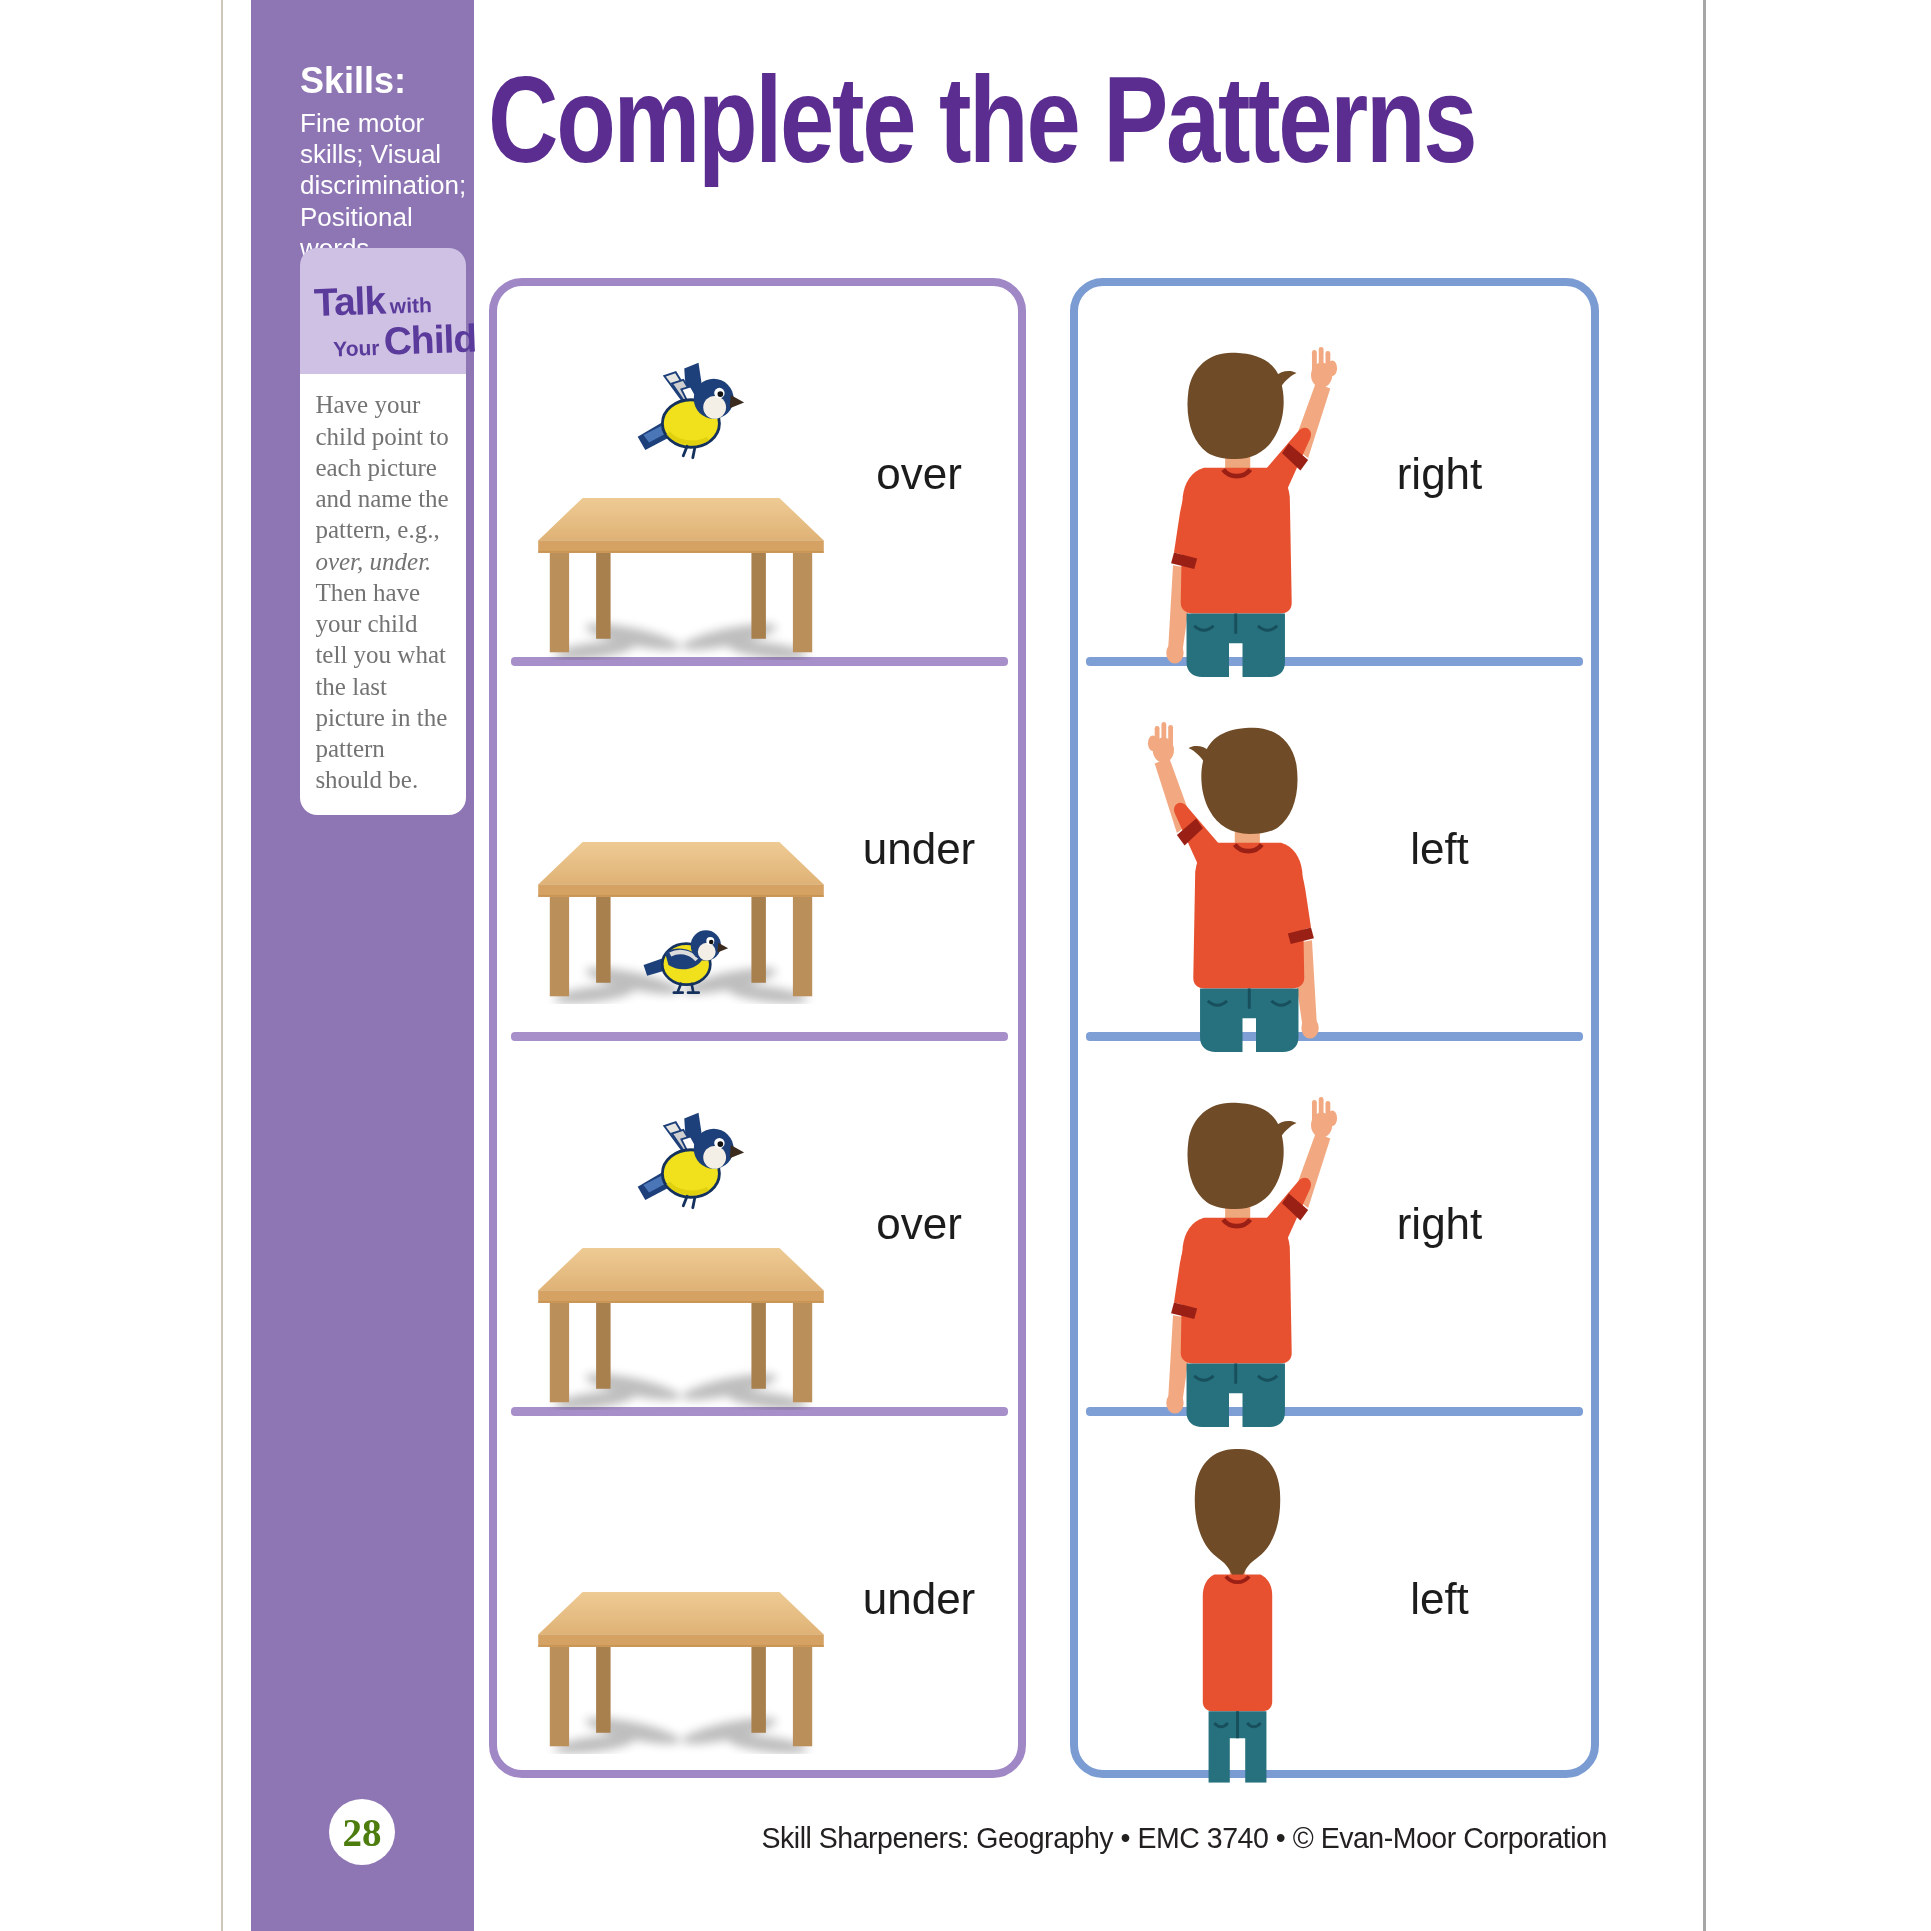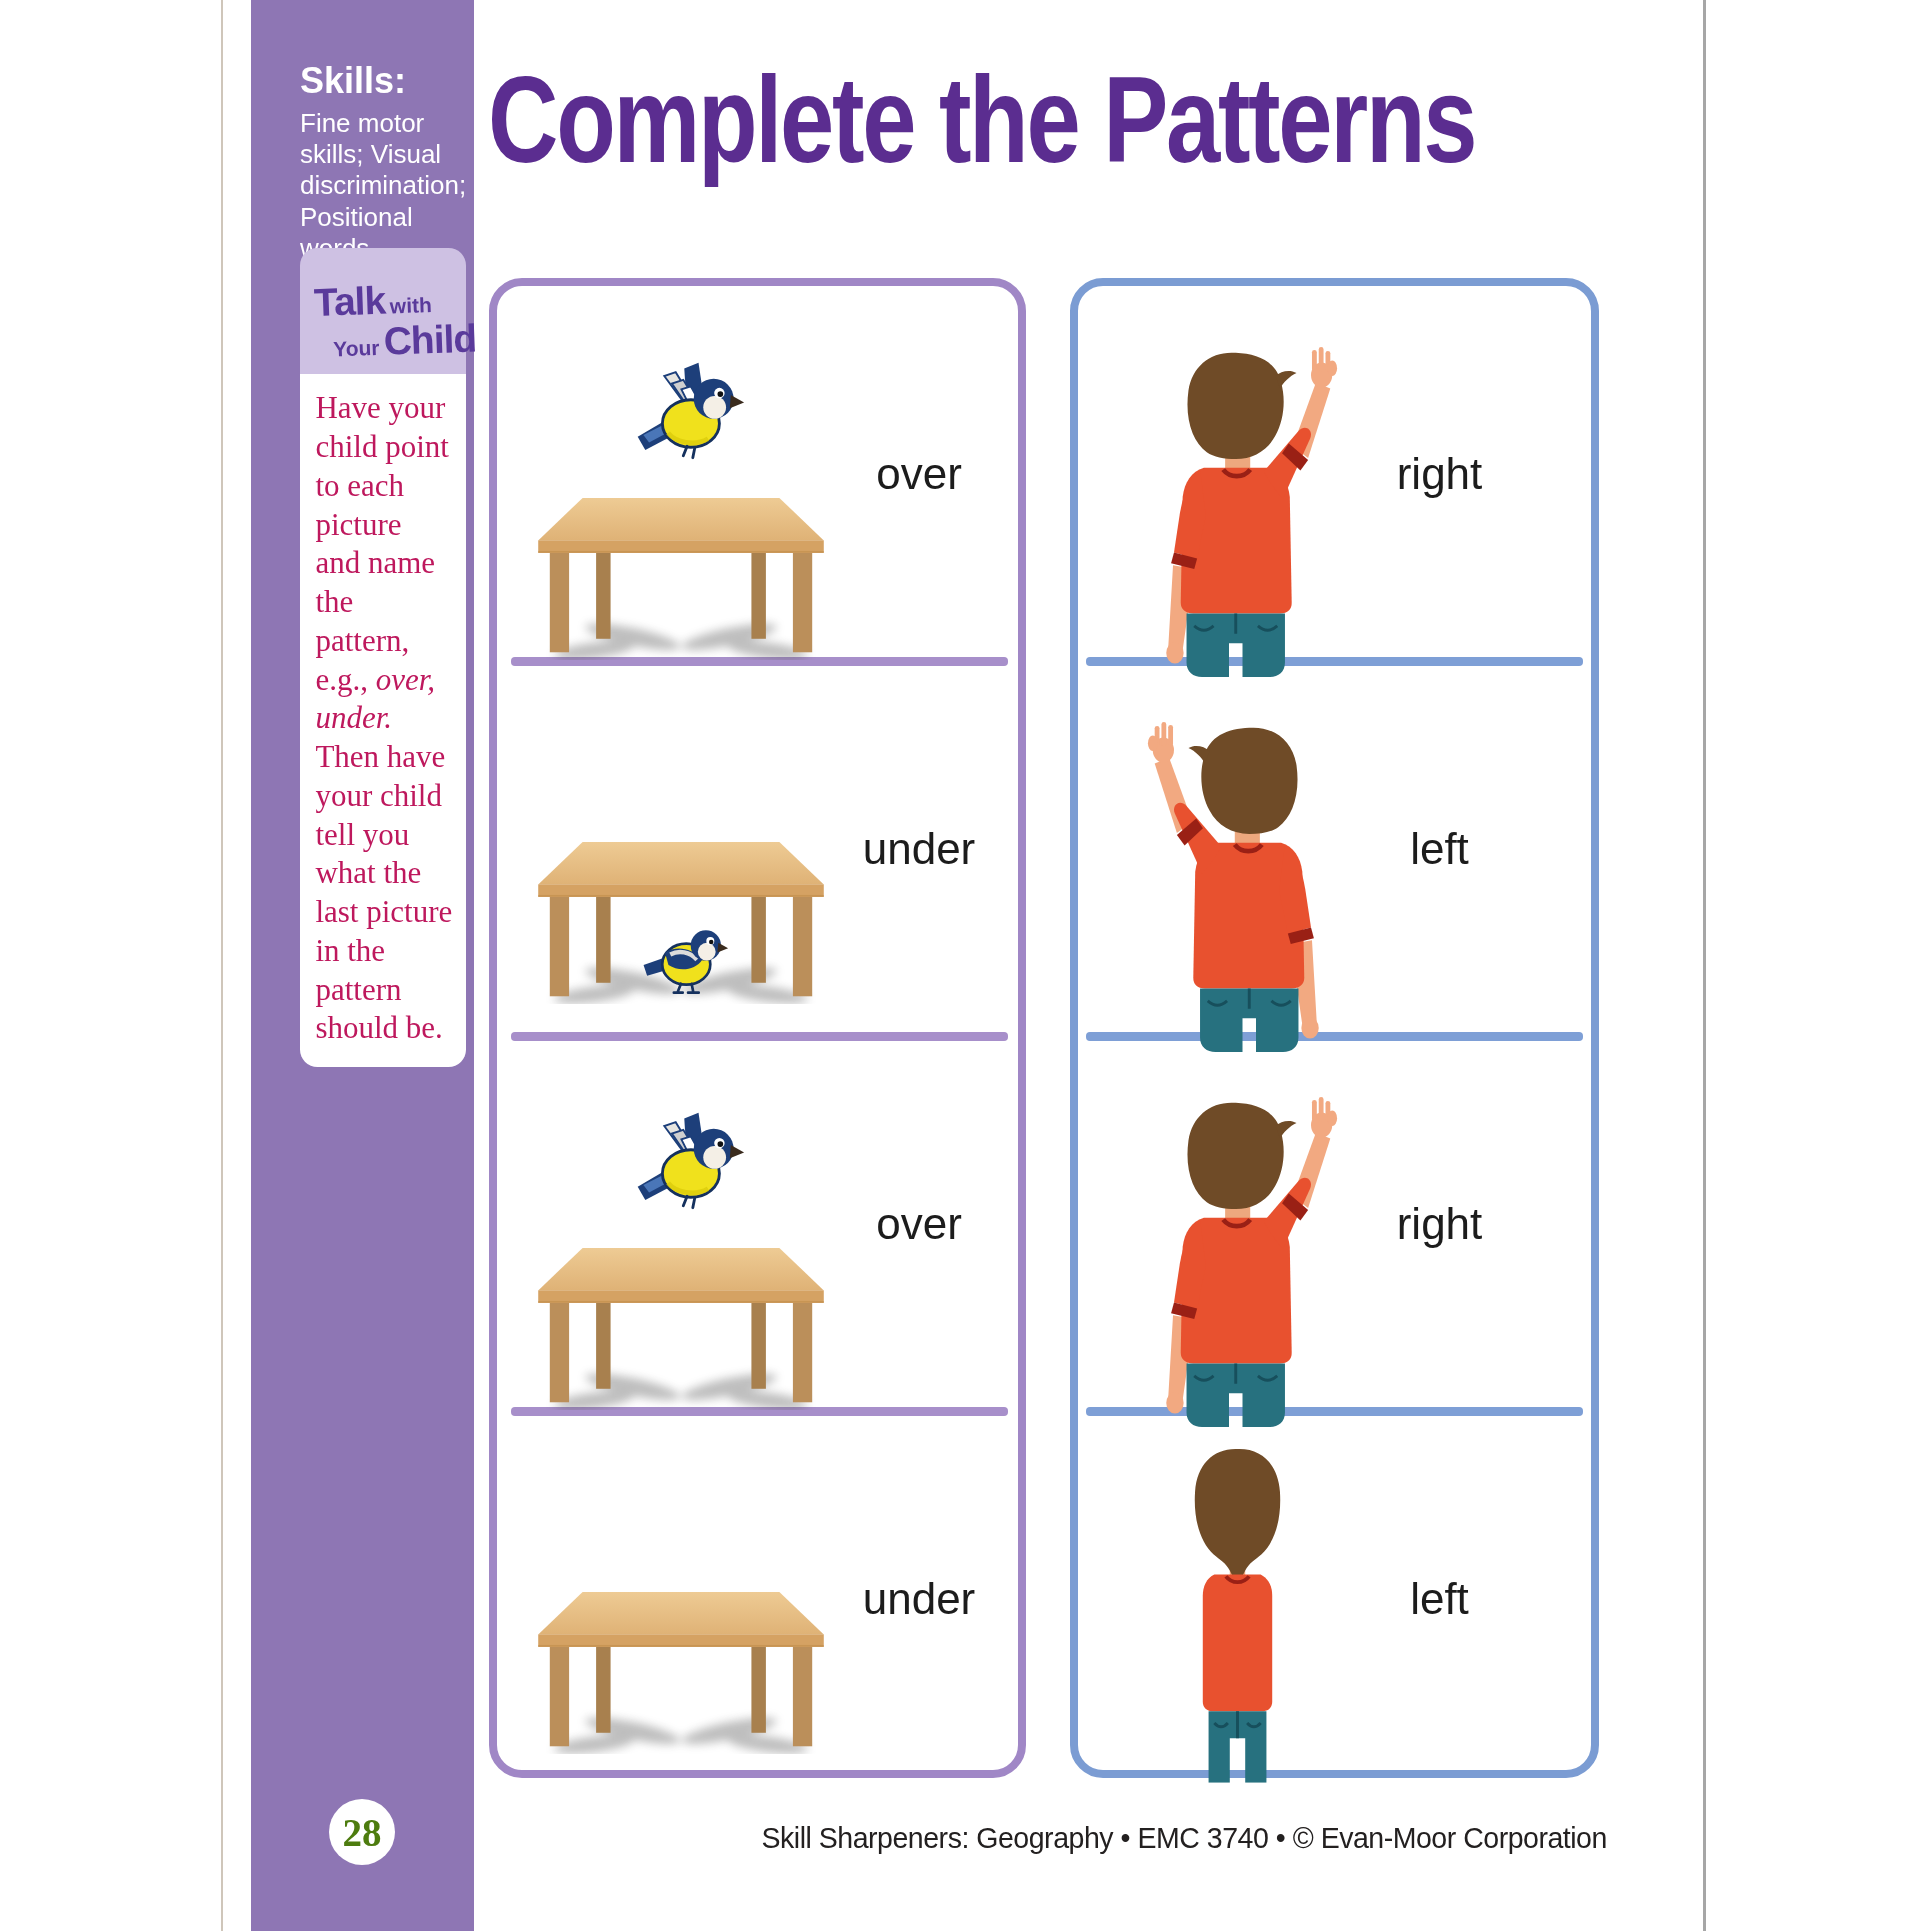--- a/index.html
+++ b/index.html
@@ -13,21 +13,21 @@
   #sidebar{position:absolute;left:223px;top:0;width:223px;height:1931px;background:#8e76b4;margin-left:28px;}
   #skills-heading{position:absolute;left:49px;top:60px;color:#fff;font-weight:bold;font-size:36px;}
   #skills-text{position:absolute;left:49px;top:108px;width:172px;color:#fff;font-size:26px;line-height:1.2;}
   #talk-box{position:absolute;left:49px;top:248px;width:166px;}
   #talk-header{background:#cec1e3;border-radius:17.4px 17.4px 0 0;height:126px;position:relative;color:#5a3a9b;}
   #talk-line1{position:absolute;left:13.5px;top:31px;transform:rotate(-2deg);white-space:nowrap;}
   #talk-line2{position:absolute;left:33px;top:71px;transform:rotate(-2deg);white-space:nowrap;}
   .talk-big{font-size:39px;font-weight:bold;letter-spacing:-1px;}
   .talk-small{font-size:21px;font-weight:bold;}
   #talk-body{background:#ffffff;border-radius:0 0 17.4px 17.4px;padding:15.4px 13.5px 19.3px 15.4px;
-             font-family:"Liberation Serif",serif;font-size:31px;line-height:1.25;color:#be185d;}
+             font-family:"Liberation Serif",serif;font-size:25px;line-height:1.25;color:#737373;}
   #page-circle{position:absolute;left:78px;top:1799px;width:66px;height:66px;border-radius:50%;
                background:#fff;display:flex;align-items:center;justify-content:center;
                font-family:"Liberation Serif",serif;font-weight:bold;font-size:39px;color:#4d7c0f;}
 
   
   #title{position:absolute;left:488px;top:50px;color:#5b2d90;font-weight:bold;font-size:122px;
          letter-spacing:-2.9px;white-space:nowrap;transform:scaleX(0.80);transform-origin:left top;}
   #instruction{position:absolute;left:488px;top:212px;font-family:"Liberation Serif",serif;
                font-size:42px;color:#151515;white-space:nowrap;}
 

